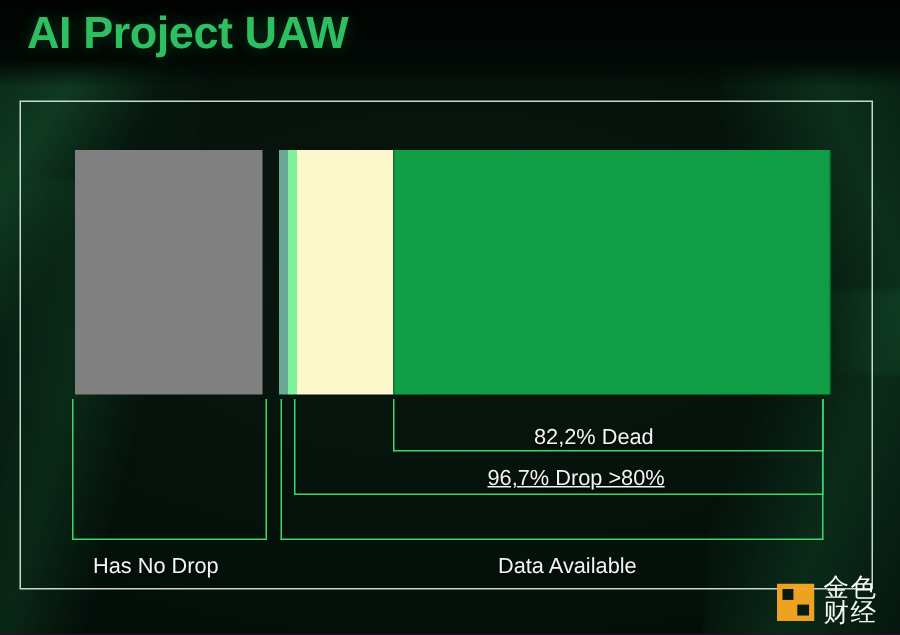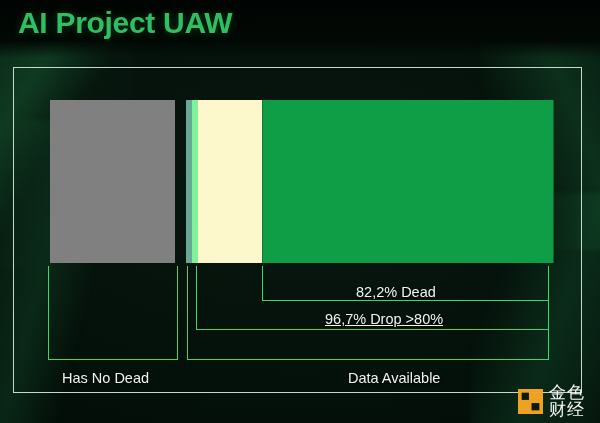--- a/index.html
+++ b/index.html
@@ -177,22 +177,22 @@
   <div class="bracket" style="left:262px; top:266px; width:287px; height:35px;"></div>
   <div class="bracket-label" style="left:356px; top:284px;">82,2% Dead</div>
 
   <div class="bracket" style="left:196px; top:266px; width:353px; height:64px;"></div>
   <div class="bracket-label" style="left:325px; top:311px;text-decoration:underline;">96,7% Drop &gt;80%</div>
 
   <div class="bracket" style="left:187px; top:266px; width:362px; height:94px;"></div>
 
   <div class="bracket" style="left:48px; top:266px; width:130px; height:94px;"></div>
 
-  <div class="axis-label" style="left:62px; top:370px;">Has No Dead</div>
-  <div class="axis-label" style="left:348px; top:370px;">Data Available</div>
+  <div class="axis-label" style="left:62px; top:370px;">Has No Drop</div>
+  <div class="axis-label" style="left:332px; top:370px;">Data Available</div>
 
   <div id="watermark">
     <div id="wm-mark">
       <svg viewBox="0 0 24 24" width="25" height="25" aria-hidden="true">
         <rect x="0" y="0" width="24" height="24" fill="#f5a623"></rect>
         <rect x="3.5" y="3.5" width="7" height="7" fill="#0b1a10"></rect>
         <rect x="13" y="13.5" width="7.5" height="7" fill="#0b1a10"></rect>
       </svg>
     </div>
     <div id="wm-text">金色财经</div>

